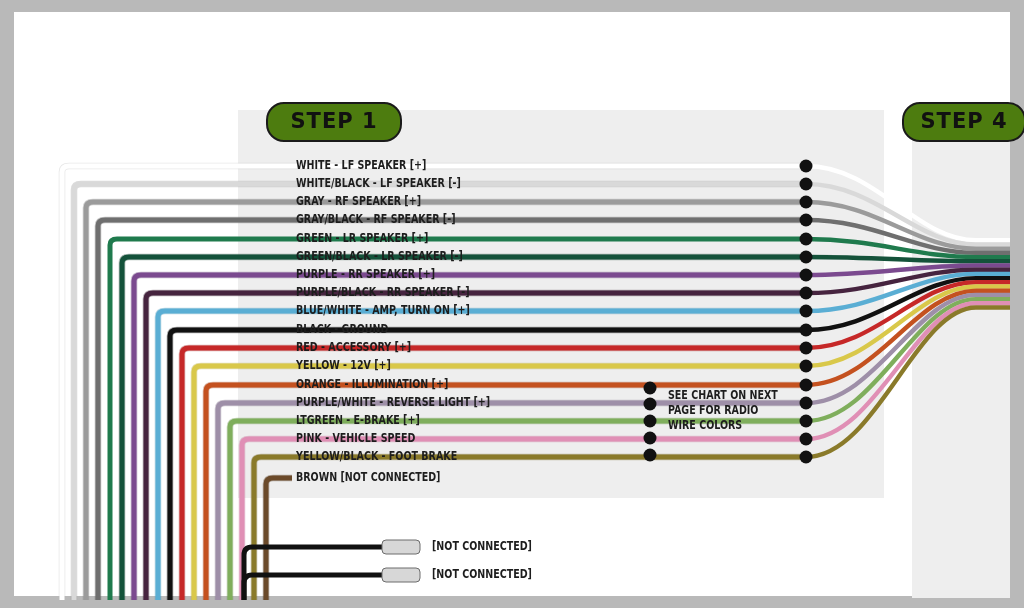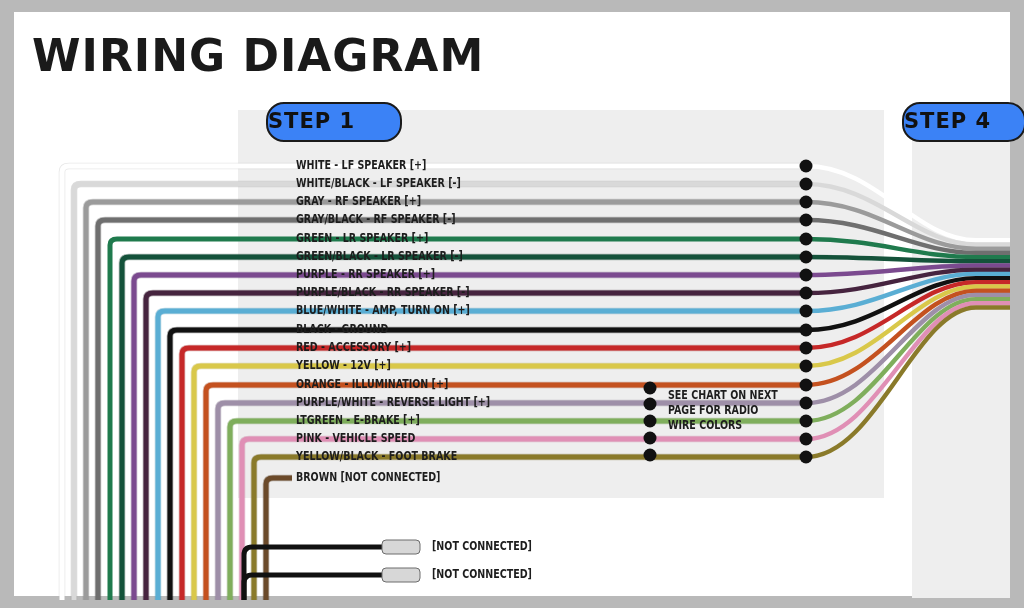--- a/index.html
+++ b/index.html
@@ -65,24 +65,24 @@
     left: 912px;
     top: 110px;
     width: 98px;
     height: 488px;
     background: #eeeeee;
   }
   .step-badge {
     position: absolute;
     border: 2px solid #1a1a1a;
     border-radius: 18px;
-    background: #3b82f6;
+    background: #4d7c0f;
     height: 36px;
     line-height: 34px;
-    text-align: left;
+    text-align: center;
     font-size: 21px;
     font-weight: bold;
     letter-spacing: 1px;
     color: #111;
     font-family: "DejaVu Sans", sans-serif;
   }
   #step1-badge { left: 266px; top: 102px; width: 132px; }
   #step4-badge { left: 902px; top: 102px; width: 120px; }
 
   svg.wires {
@@ -132,21 +132,20 @@
 <div id="root">
 
   <div class="frame-top"></div>
   <div class="frame-bottom"></div>
   <div class="frame-left"></div>
   <div class="frame-right"></div>
 
   <div class="panel-step1"></div>
   <div class="panel-step4"></div>
 
-  <div class="title">WIRING DIAGRAM</div>
 
   <div class="step-badge" id="step1-badge">STEP 1</div>
   <div class="step-badge" id="step4-badge">STEP 4</div>
 
   <svg class="wires" id="wire-svg" viewBox="0 0 1024 608">
       <path d="M 62 600 L 62 172 Q 62 166 69 166 L 806 166" fill="none" stroke="#bdbdbd" stroke-width="6.6" opacity="0.35"></path>
       <path d="M 62 600 L 62 172 Q 62 166 69 166 L 806 166" fill="none" stroke="#ffffff" stroke-width="5"></path>
       <path d="M 806 166 C 876 166, 916 240.3, 976 240.3 L 1010 240.3" fill="none" stroke="#ffffff" stroke-width="4.4"></path>
       <circle cx="806" cy="166" r="6.5" fill="#111111"></circle>
       <path d="M 74 600 L 74 190 Q 74 184 81 184 L 806 184" fill="none" stroke="#9a9a9a" stroke-width="6.6" opacity="0.35"></path>

